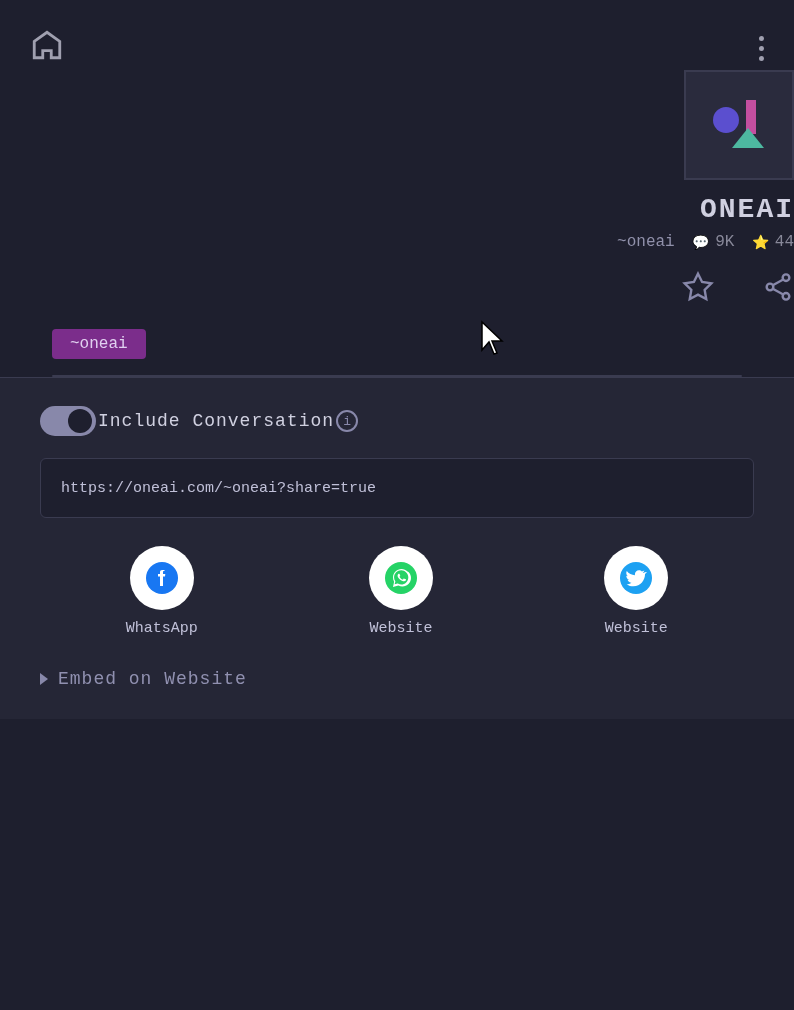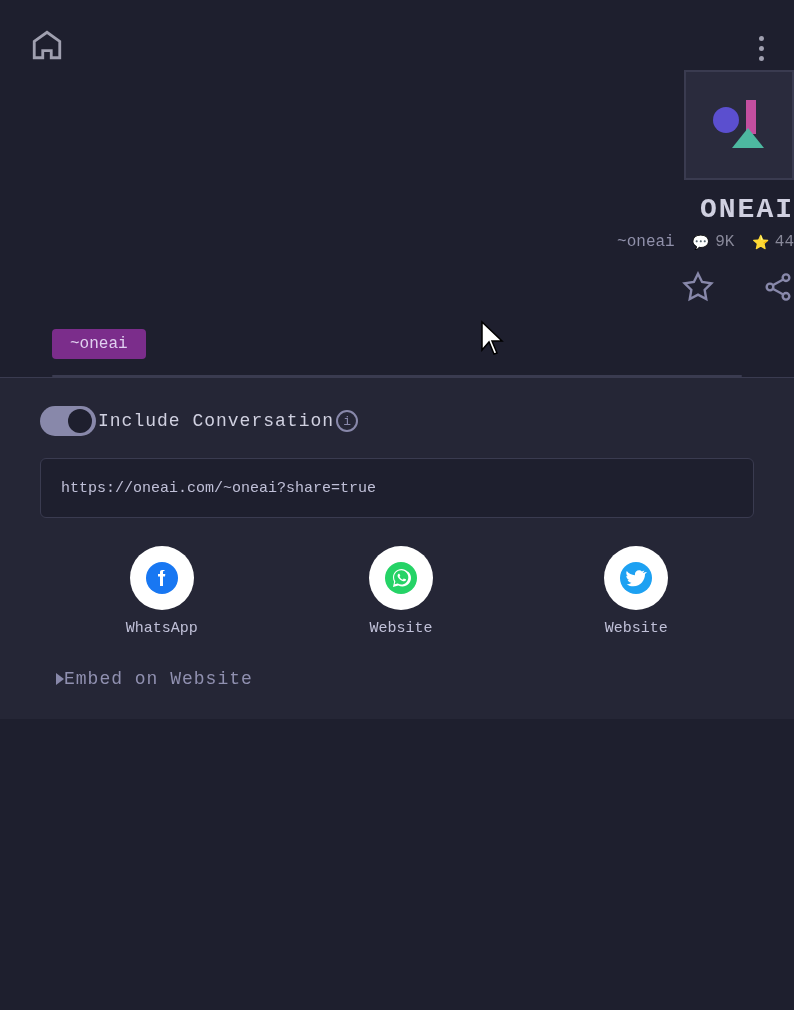--- a/index.html
+++ b/index.html
@@ -264,23 +264,22 @@
     .social-label {
       font-family: 'Courier New', Courier, monospace;
       font-size: 15px;
       color: #c0c0d8;
     }
 
     
     .embed-row {
       display: flex;
       align-items: center;
-      gap: 0;
+      gap: 10px;
       cursor: pointer;
-      margin-left: 16px;
     }
 
     .embed-arrow {
       width: 0;
       height: 0;
       border-left: 8px solid #8888aa;
       border-top: 6px solid transparent;
       border-bottom: 6px solid transparent;
     }
 

